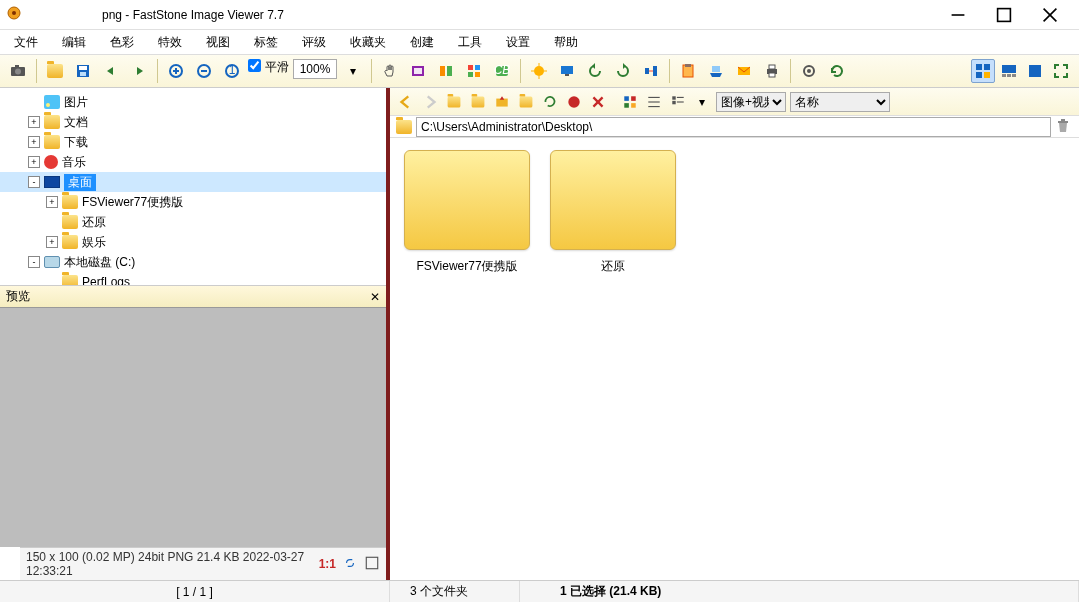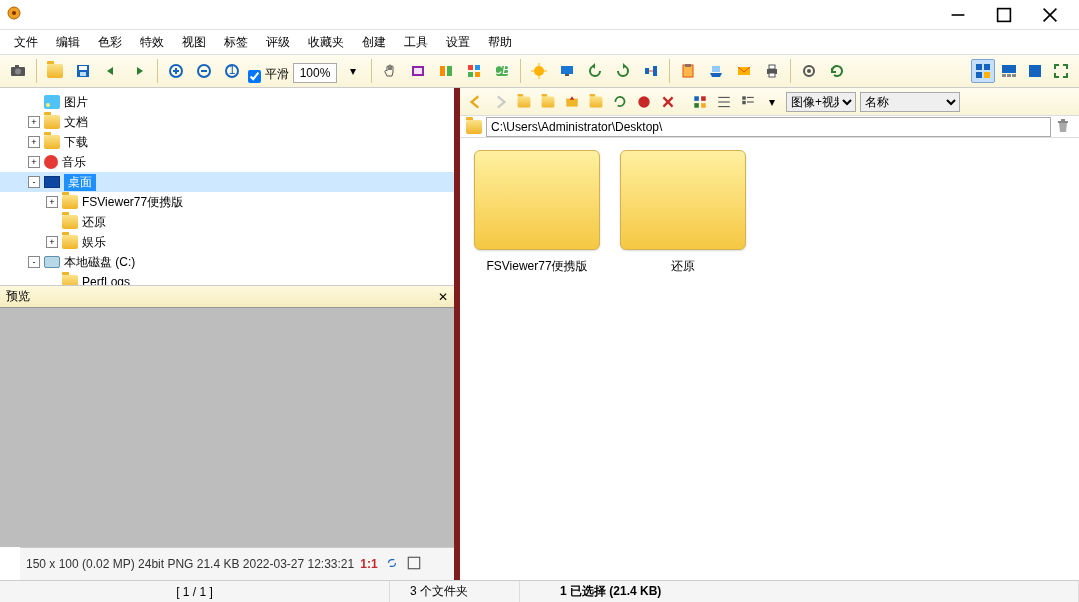--- a/index.html
+++ b/index.html
@@ -3,33 +3,33 @@
 <meta charset="utf-8">
 <style>
 * { margin: 0; padding: 0; box-sizing: border-box; font-family: "Microsoft YaHei", "Segoe UI", sans-serif; font-size: 12px; }
 body { width: 1079px; height: 602px; background: #fff; display: flex; flex-direction: column; overflow: hidden; }
 
 .titlebar { height: 30px; background: #fff; display: flex; align-items: center; padding: 0 6px; border-bottom: 1px solid #e0e0e0; }
 .titlebar .title { flex: 0 0 auto; padding-left: 80px; }
 .winbtns { margin-left: auto; display: flex; }
 .winbtn { width: 46px; height: 30px; display: flex; align-items: center; justify-content: center; cursor: pointer; }
 
-.menubar { height: 24px; display: flex; align-items: center; padding: 0 6px; gap: 2px; background: #fff; }
+.menubar { height: 24px; display: flex; align-items: center; padding: 0 6px; gap: 8px; background: #fff; }
 .menubar span { padding: 2px 8px; cursor: pointer; }
 
 .toolbar { height: 34px; background: linear-gradient(#fefcef, #faf5d8); border-top: 1px solid #ddd; border-bottom: 1px solid #ccc; display: flex; align-items: center; padding: 0 6px; gap: 4px; }
 .tbtn { width: 24px; height: 24px; display: flex; align-items: center; justify-content: center; cursor: pointer; border-radius: 2px; }
 .tsep { width: 1px; height: 24px; background: #d0c890; margin: 0 2px; }
-.zoom { display: flex; align-items: flex-end; gap: 4px; }
+.zoom { display: flex; align-items: flex-start; gap: 4px; }
 .zoom input[type=text] { width: 44px; height: 20px; border: 1px solid #aaa; text-align: center; }
 .rightgroup { margin-left: auto; display: flex; gap: 2px; }
 .rightgroup .tbtn.active { background: #c5dffc; border: 1px solid #7da2ce; }
 
 .main { flex: 1; display: flex; min-height: 0; }
-.leftpanel { width: 460px; display: flex; flex-direction: column; border-right: 6px solid #7f1d1d; }
+.leftpanel { width: 390px; display: flex; flex-direction: column; border-right: 4px solid #7f1d1d; }
 .tree { flex: 1; overflow: auto; background: #fff; padding: 4px 0; }
 .tree-item { display: flex; align-items: center; height: 20px; padding-left: 8px; gap: 4px; cursor: pointer; white-space: nowrap; }
 .tree-item.selected { background: #cde8ff; }
 .tree-item.selected .label { background: #1e90ff; color: #fff; padding: 0 4px; }
 .expander { width: 12px; height: 12px; border: 1px solid #888; display: flex; align-items: center; justify-content: center; font-size: 9px; line-height: 1; background: #fff; }
 .tree-spacer { display: inline-block; }
 .folder-icon { width: 16px; height: 14px; background: linear-gradient(#fce38a, #f0b429); border-radius: 2px; display: inline-block; position: relative; }
 .folder-icon::before { content:''; position:absolute; top:-3px; left:0; width:7px; height:3px; background:#f0b429; border-radius:1px 1px 0 0; }
 .disk-icon { width:16px; height:12px; background:#b8d8e8; border:1px solid #6090b0; border-radius:2px; display:inline-block; }
 .pic-icon { width:16px;height:14px;background:#4fc3f7;border-radius:2px;display:inline-block;position:relative;}
@@ -65,20 +65,21 @@
 </head>
 <body>
 
 <div class="titlebar">
   <span>
     <svg viewBox="0 0 16 16">
         <circle cx="8" cy="8" r="6" fill="#f0a020" stroke="#b06000"></circle>
         <circle cx="8" cy="8" r="2" fill="#803000"></circle>
       </svg>
   </span>
+  <span class="title">png  -  FastStone Image Viewer 7.7</span>
   <div class="winbtns">
     <div class="winbtn">
         <svg viewBox="0 0 10 10">
           <line x1="1" y1="5" x2="9" y2="5" stroke="#000"></line>
         </svg>
       </div>
     <div class="winbtn">
         <svg viewBox="0 0 10 10">
           <rect x="1" y="1" width="8" height="8" fill="none" stroke="#000"></rect>
         </svg>

